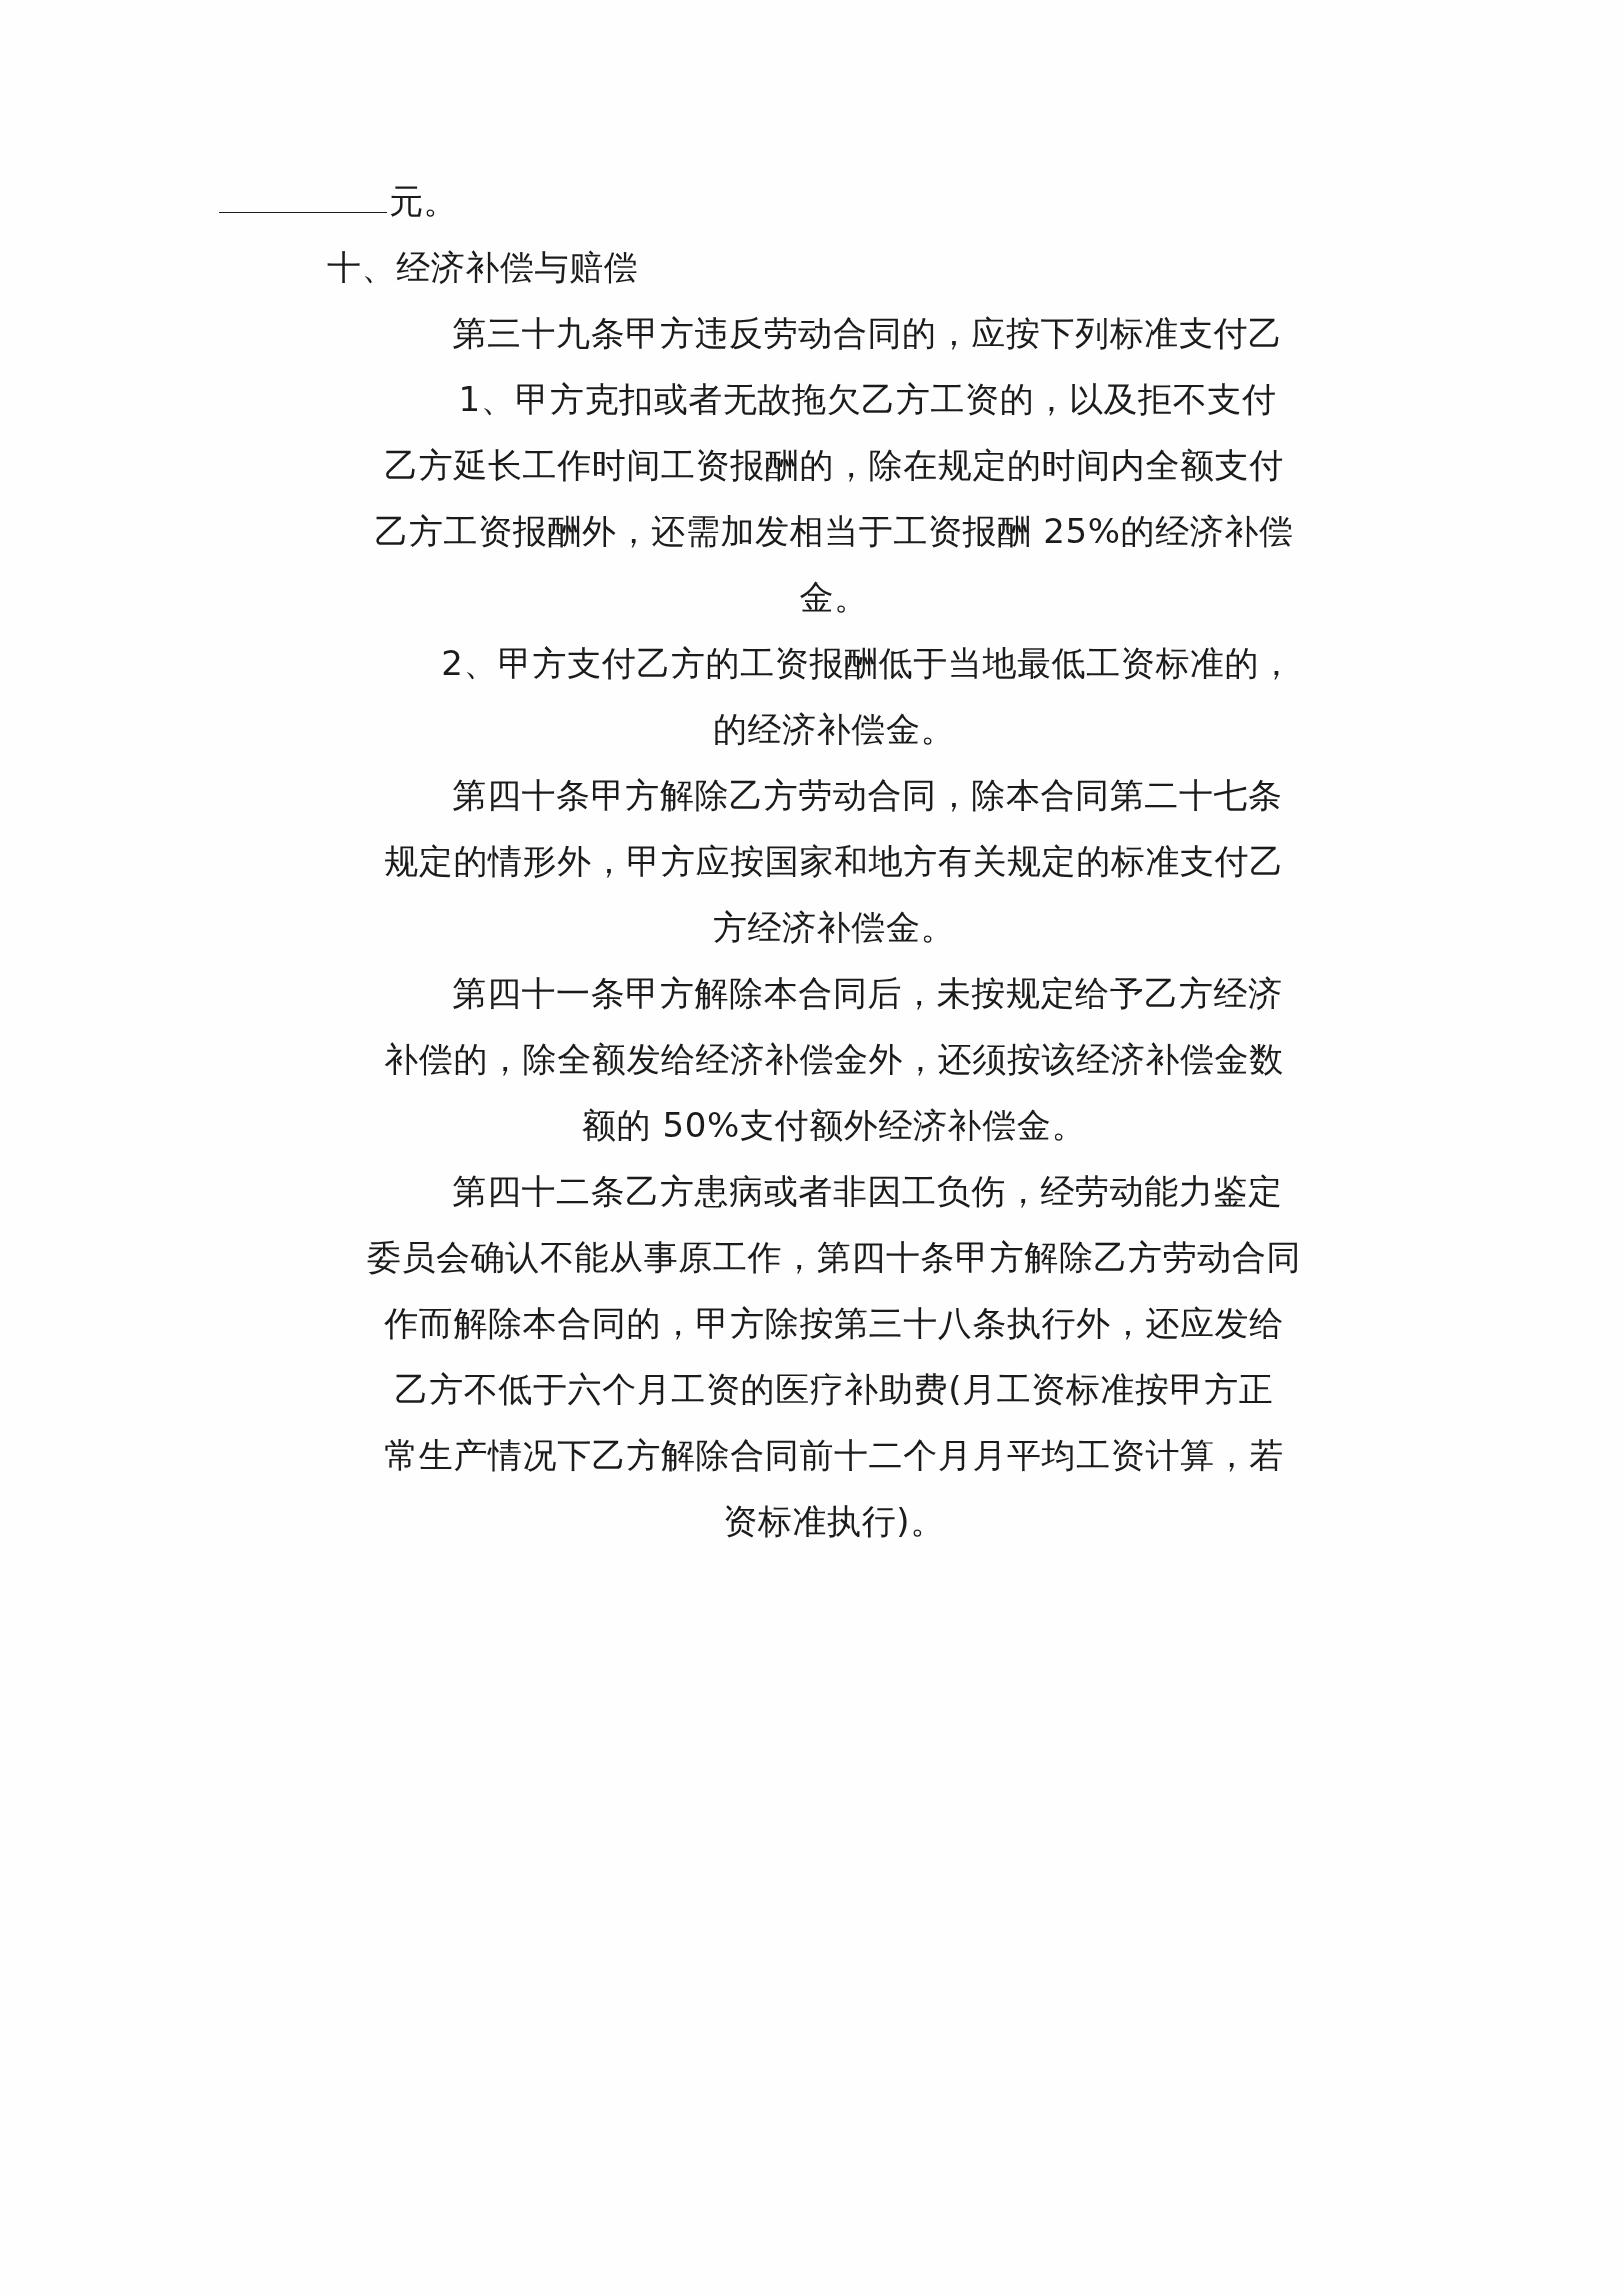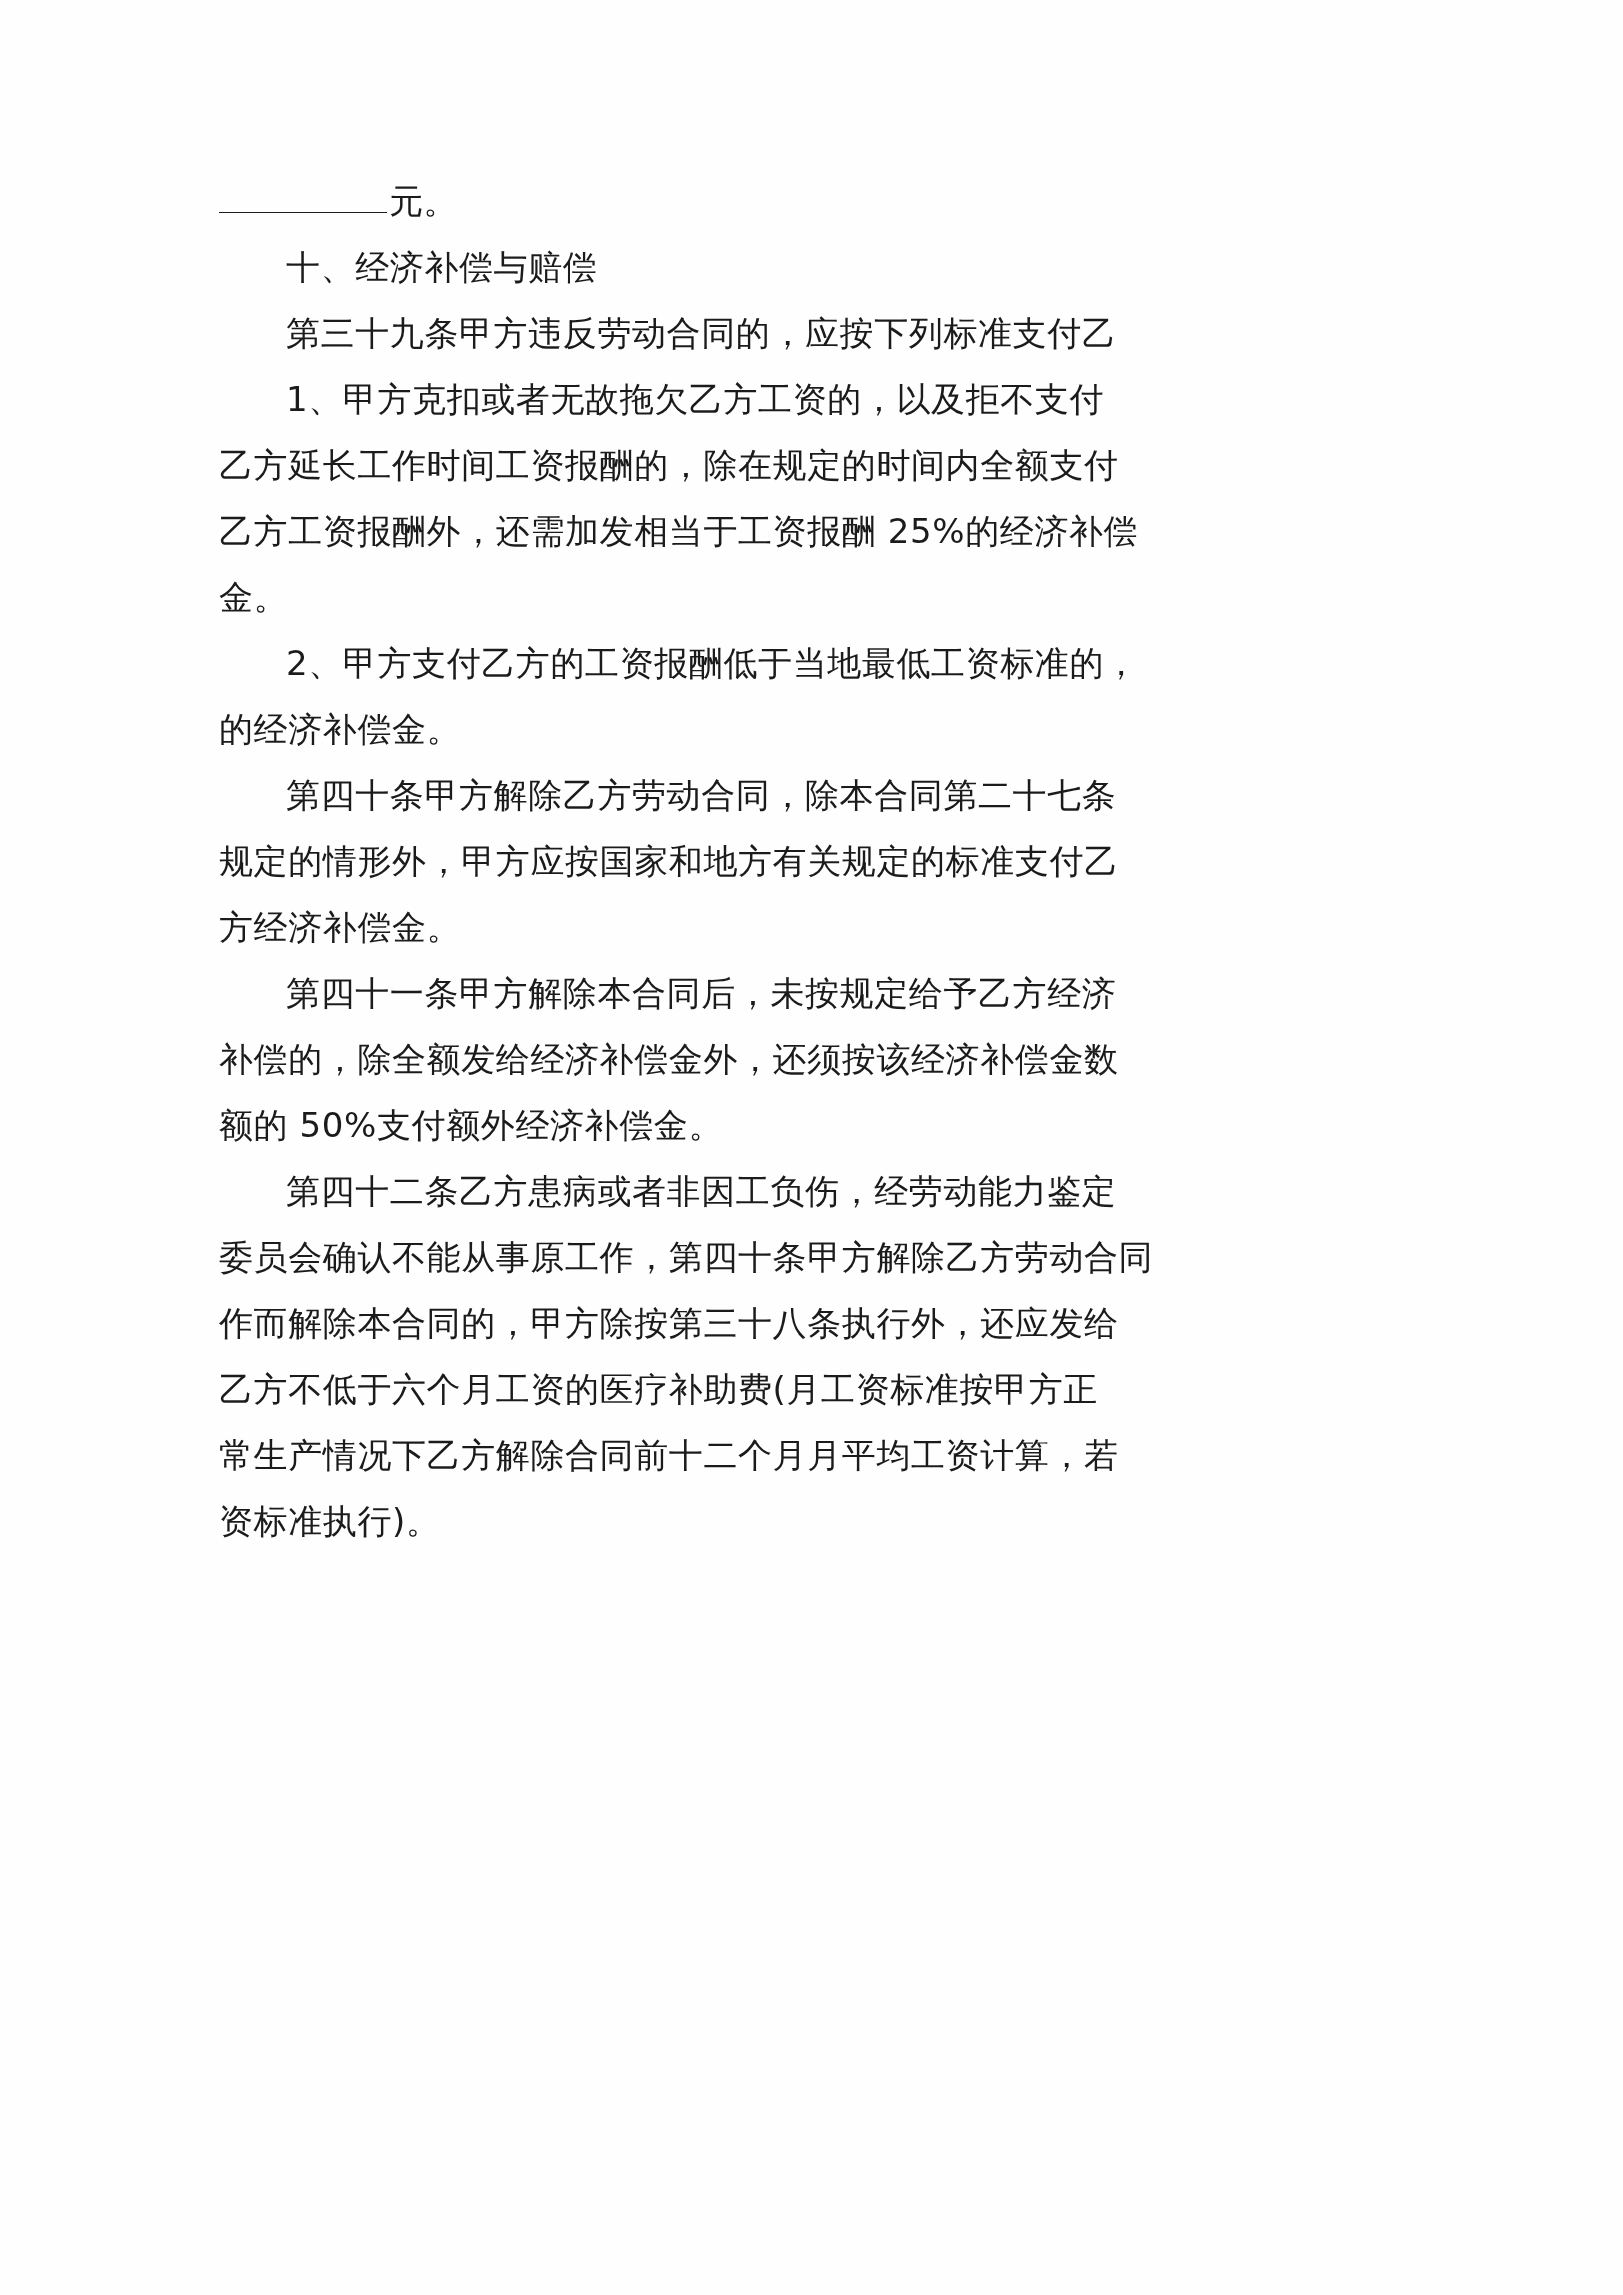--- a/index.html
+++ b/index.html
@@ -22,20 +22,21 @@
     top: 168px;
     width: 1189px;
   }
   .line {
     font-family: "DejaVu Sans", sans-serif;
     color: #1b1b1b;
     font-size: 34px;
     line-height: 66px;
     letter-spacing: 0.6px;
     white-space: pre;
+    margin-left: 41px;
   }
   .indent {
     text-indent: 67px;
   }
   .blank-line-row {
     display: flex;
     align-items: baseline;
     line-height: 66px;
   }
   .blank-underline {
@@ -46,20 +47,21 @@
     margin-right: 2.2px;
   }
   .blank-tail {
     font-family: "DejaVu Sans", sans-serif;
     color: #1b1b1b;
     font-size: 34px;
   }
   .para {
     margin: 0;
     padding: 0;
+    text-align: center;
   }
 </style>
 </head>
 <body>
 
 <div class="page">
   <div class="content">
 
     <div class="blank-line-row">
       <span class="blank-underline"></span>

